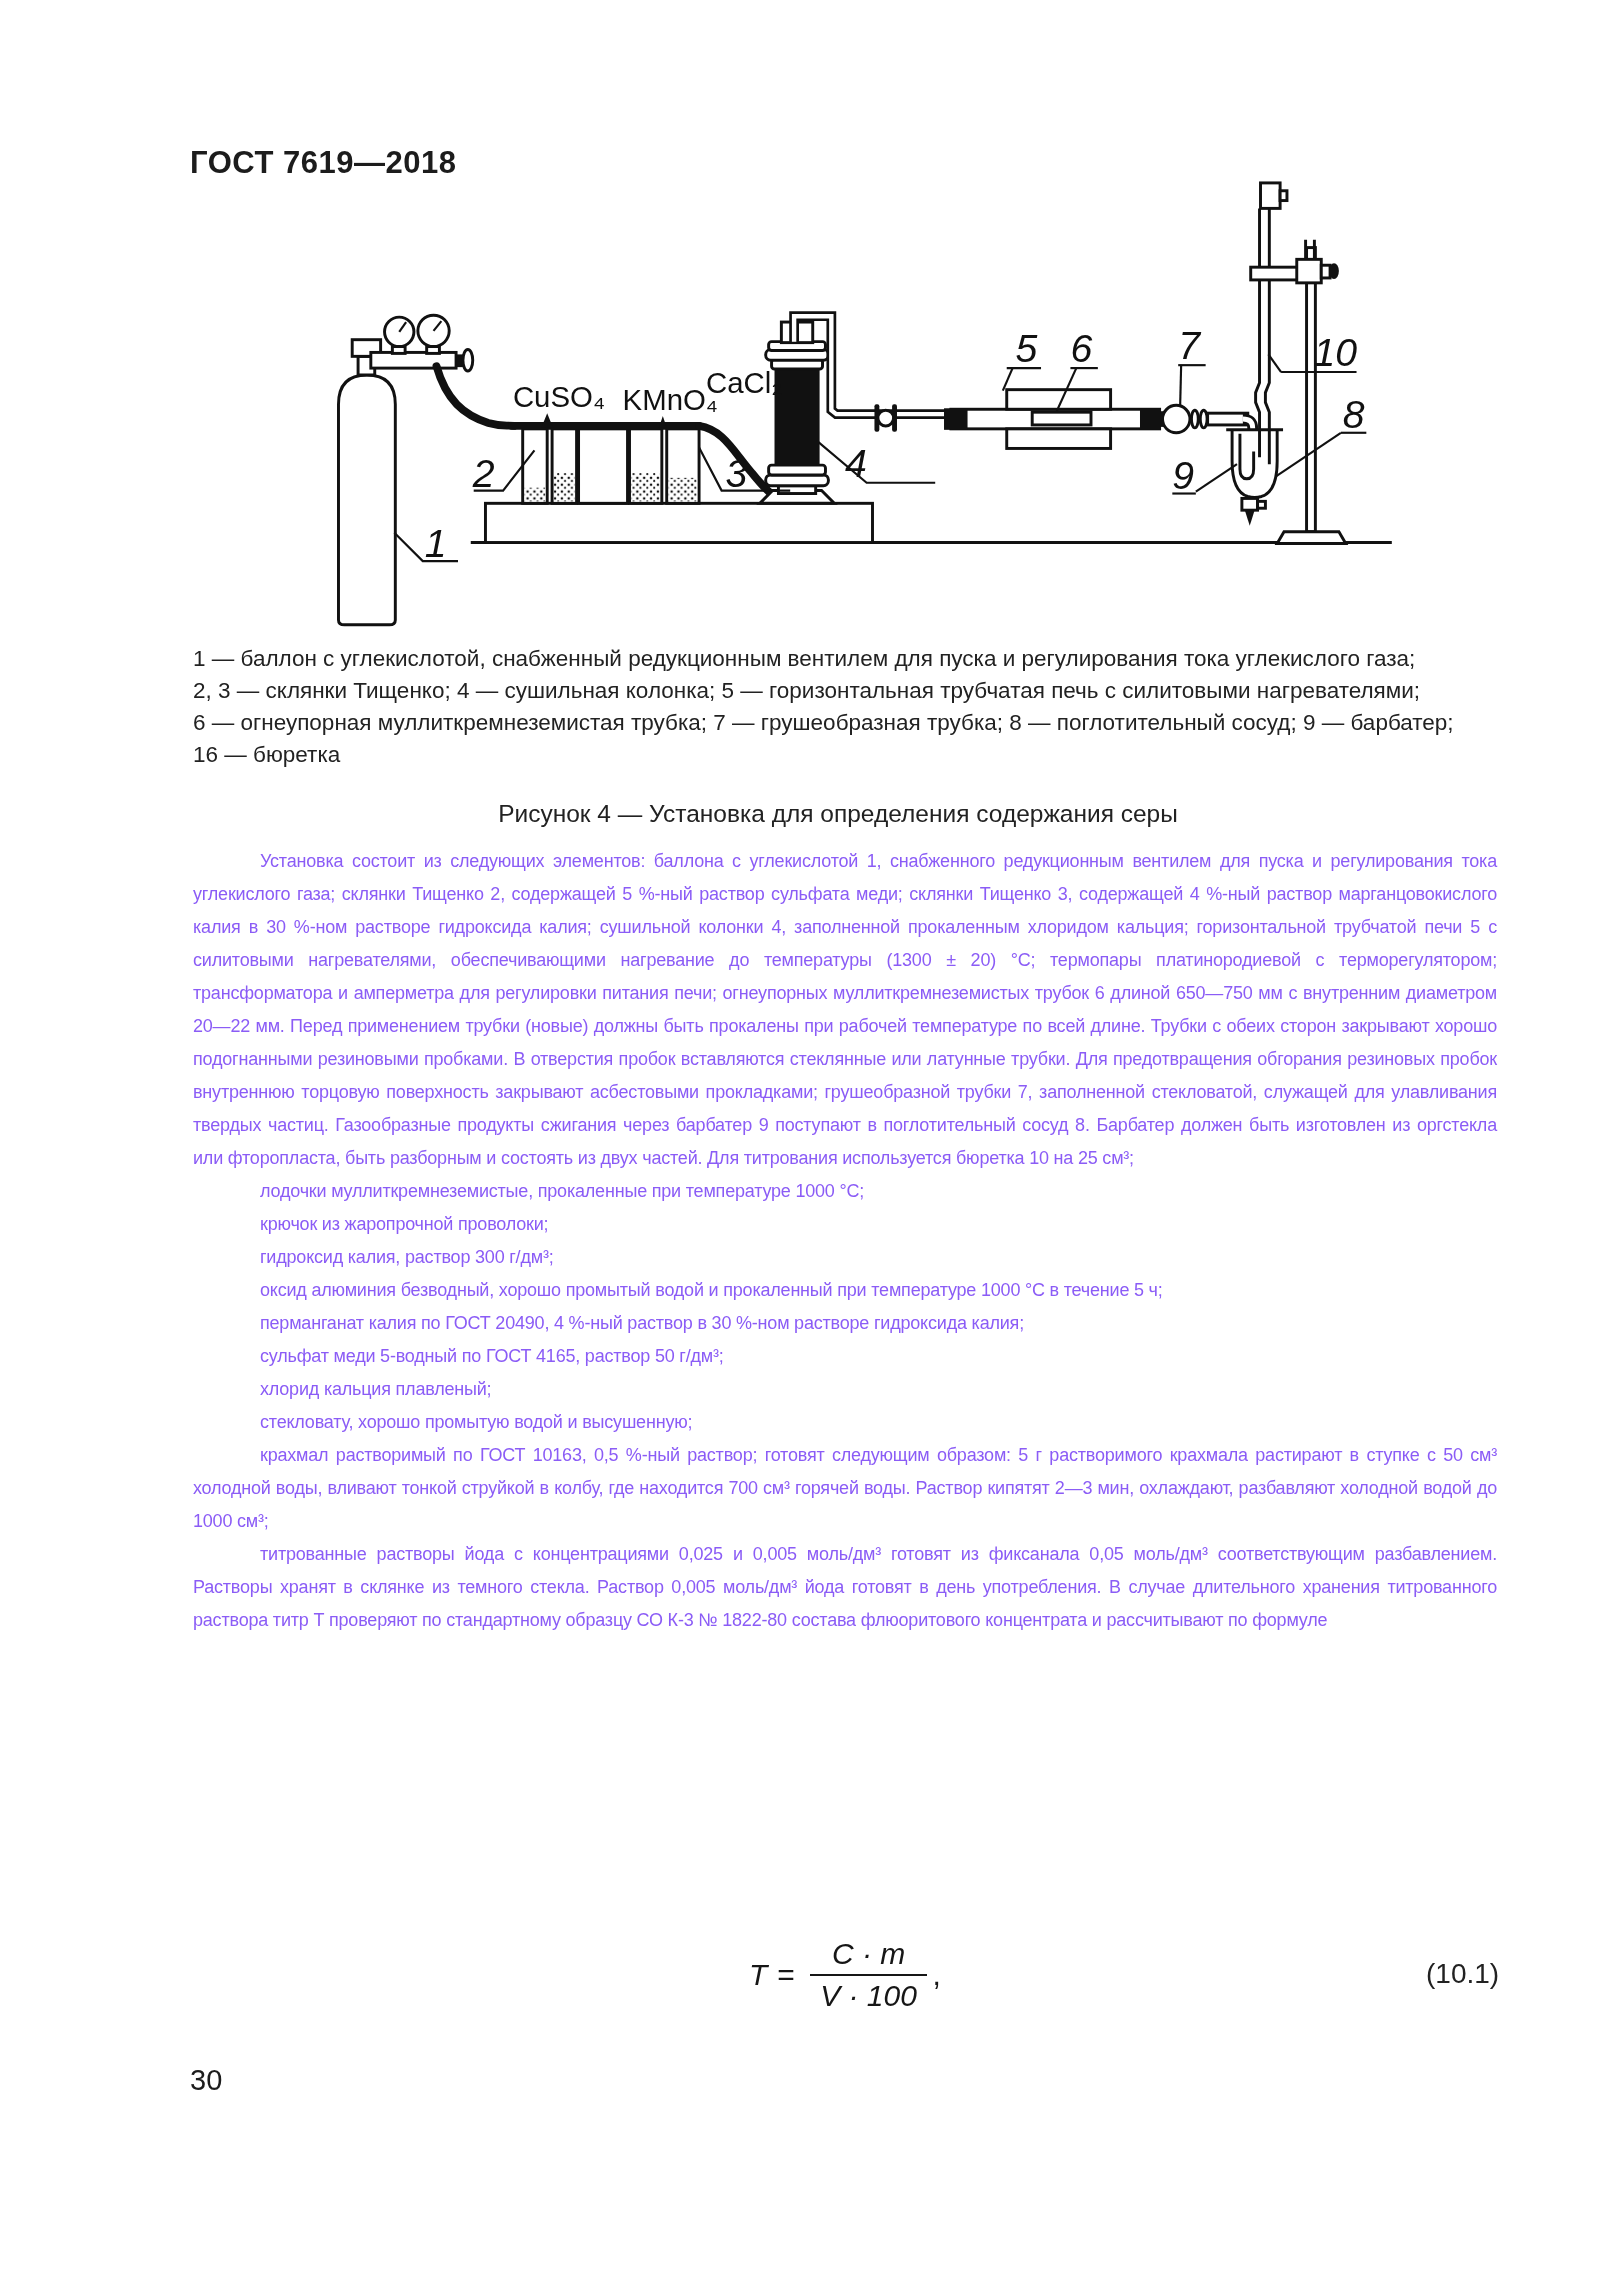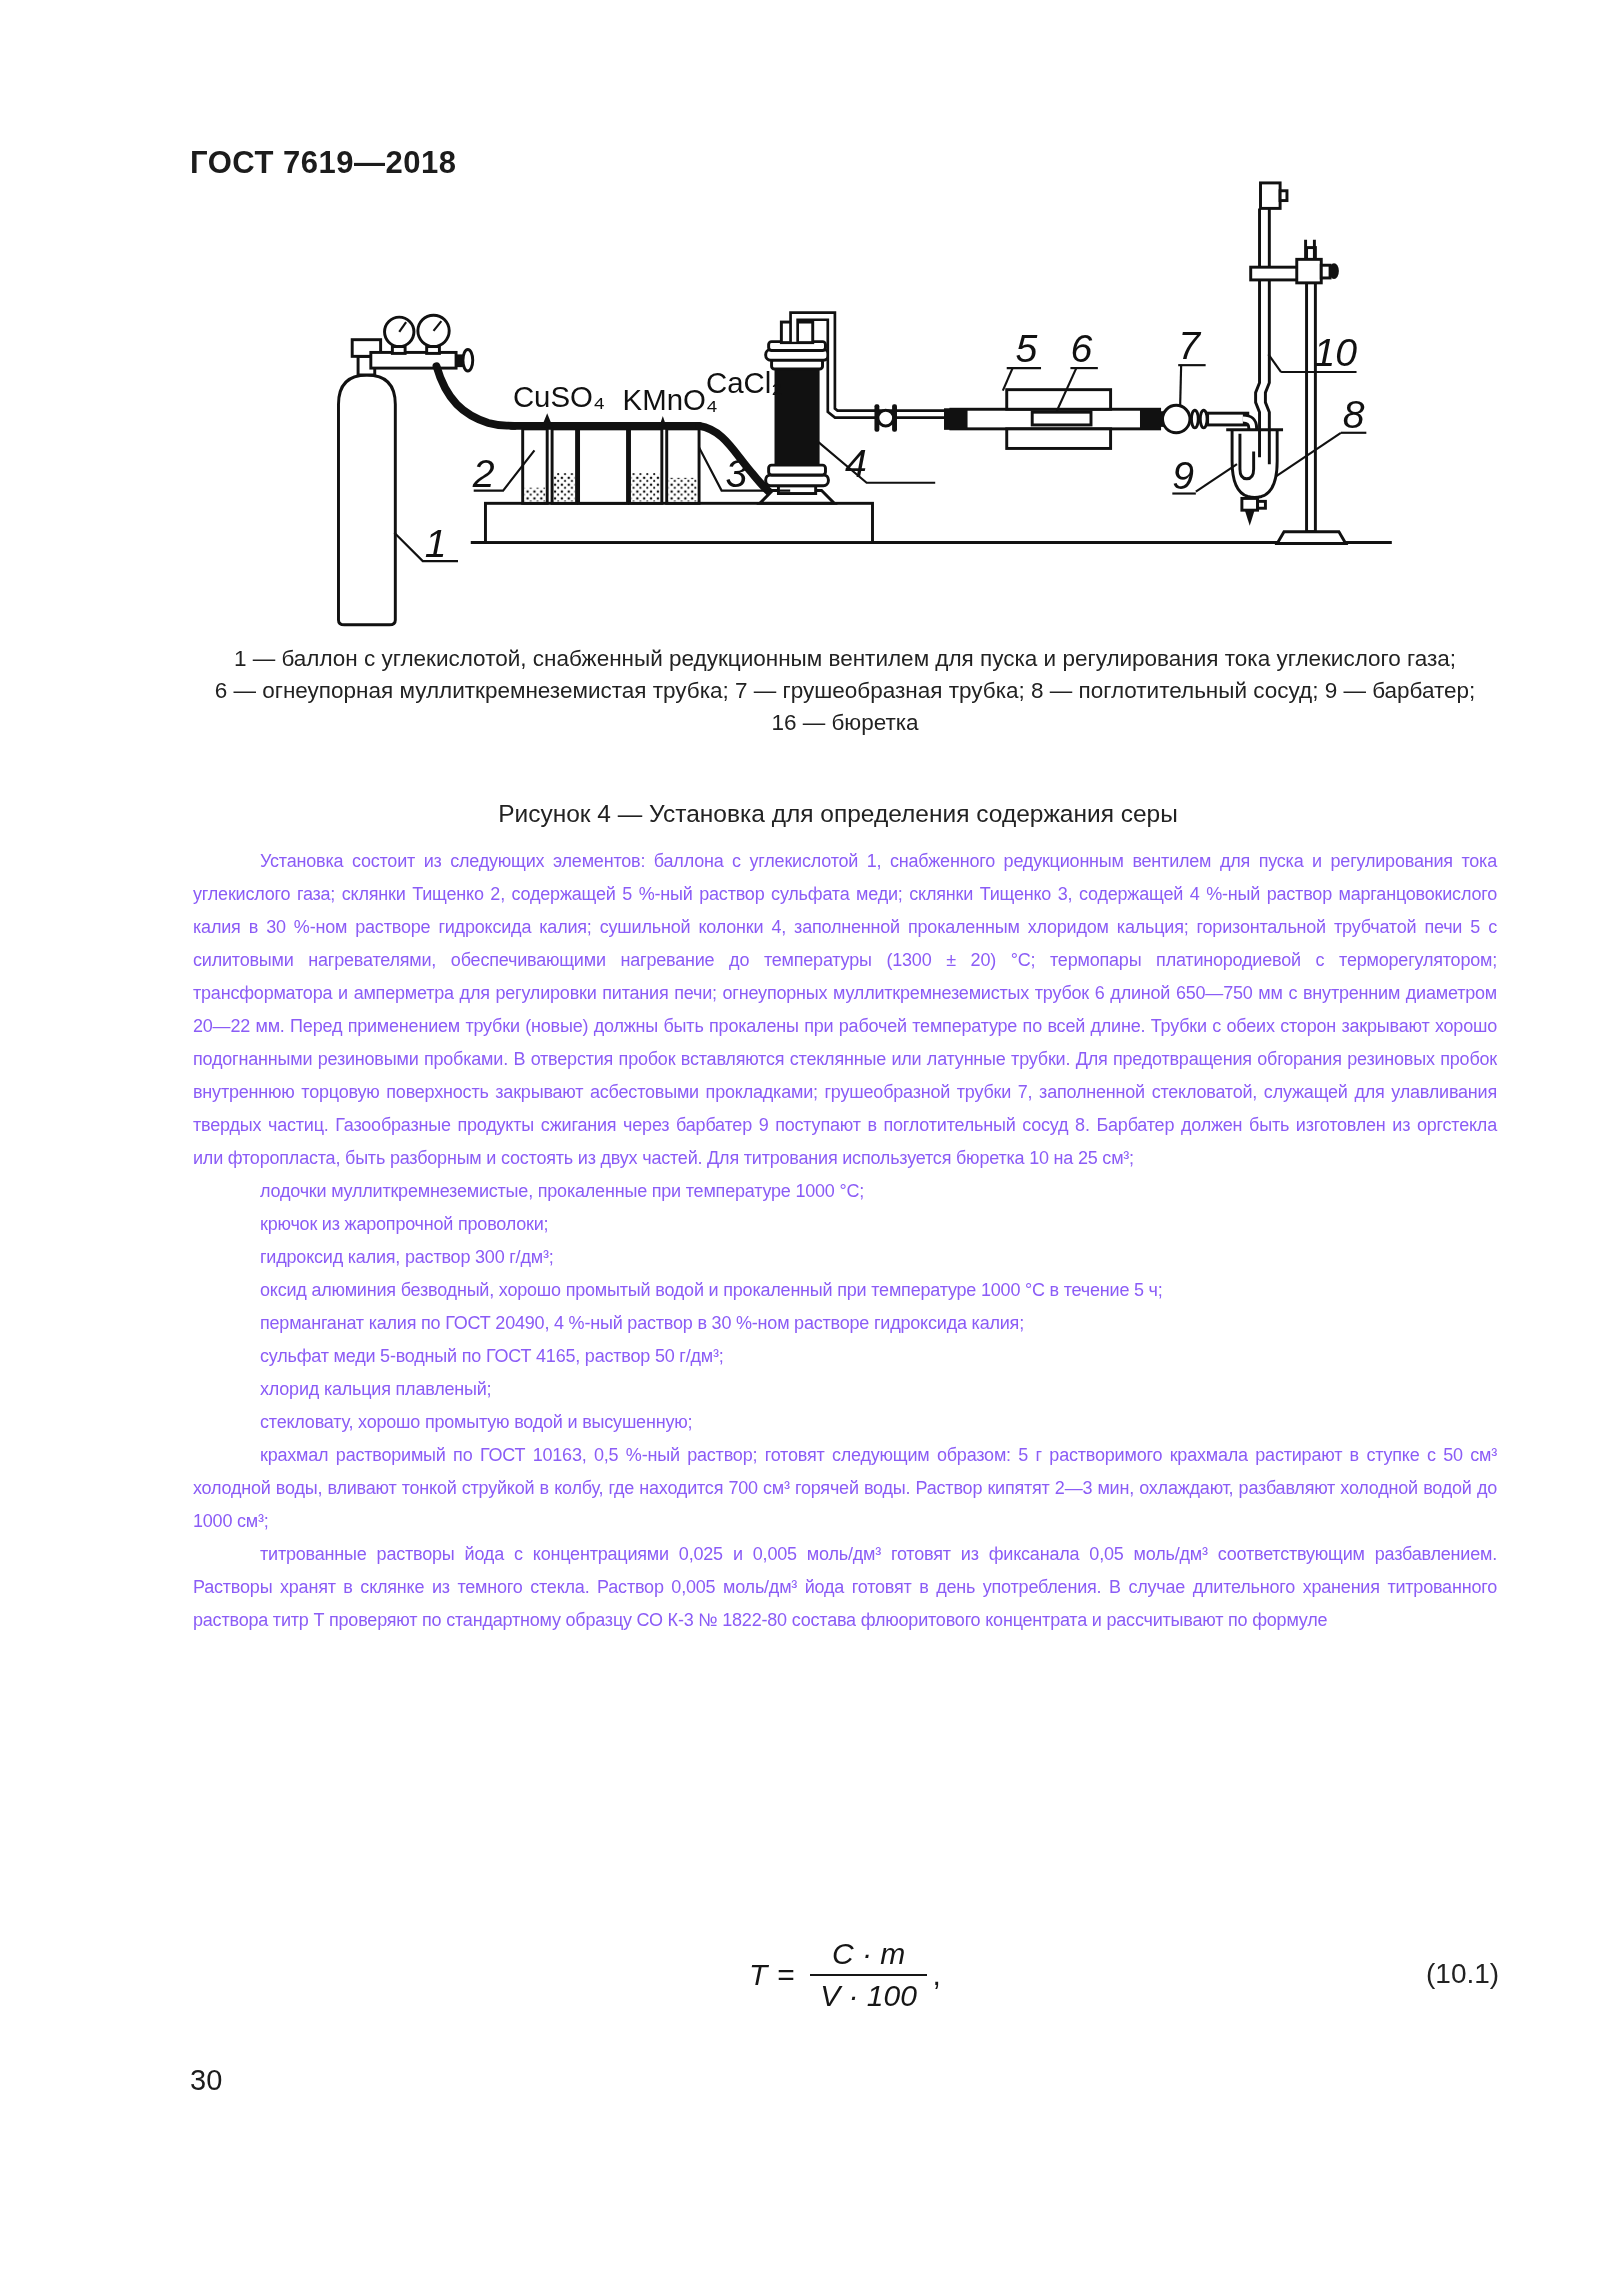--- a/index.html
+++ b/index.html
@@ -11,21 +11,21 @@
     color:#1c1c1c;
     overflow:hidden;
   }
   .doc-code{
     position:absolute;left:190px;top:145px;
     font-size:31px;font-weight:bold;letter-spacing:0.5px;
   }
   #figure-wrap{position:absolute;left:265px;top:167px;width:1166px;height:461px;}
   .legend{
     position:absolute;left:193px;top:643px;width:1304px;
-    text-align:center;font-size:22.5px;line-height:32px;color:#222;
+    text-align:left;font-size:22.5px;line-height:32px;color:#222;
   }
   .fig-title{
     position:absolute;left:186px;top:800px;width:1304px;
     text-align:center;font-size:24.5px;color:#222;
   }
   .body-text{
     position:absolute;left:193px;top:845px;width:1304px;
     font-size:18px;line-height:33px;letter-spacing:-0.2px;
     text-align:justify;color:#8b5cf6;
   }
@@ -203,20 +203,21 @@
       <text class="numlabel" x="1070" y="203">10</text>
 
       <text class="chem" x="253" y="245">CuSO₄</text>
       <text class="chem" x="365" y="248">KMnO₄</text>
       <text class="chem" x="450" y="230">CaCl₂</text>
     </svg>
   </div>
 
   <div class="legend">
     <div>1 — баллон с углекислотой, снабженный редукционным вентилем для пуска и регулирования тока углекислого газа;</div>
+    <div>2, 3 — склянки Тищенко; 4 — сушильная колонка; 5 — горизонтальная трубчатая печь с силитовыми нагревателями;</div>
     <div>6 — огнеупорная муллиткремнеземистая трубка; 7 — грушеобразная трубка; 8 — поглотительный сосуд; 9 — барбатер;</div>
     <div>16 — бюретка</div>
   </div>
 
   <div class="fig-title">Рисунок 4 — Установка для определения содержания серы</div>
 
   <div class="body-text">
     <p>Установка состоит из следующих элементов: баллона с углекислотой 1, снабженного редукционным вентилем для пуска и регулирования тока углекислого газа; склянки Тищенко 2, содержащей 5 %-ный раствор сульфата меди; склянки Тищенко 3, содержащей 4 %-ный раствор марганцовокислого калия в 30 %-ном растворе гидроксида калия; сушильной колонки 4, заполненной прокаленным хлоридом кальция; горизонтальной трубчатой печи 5 с силитовыми нагревателями, обеспечивающими нагревание до температуры (1300 ± 20) °С; термопары платинородиевой с терморегулятором; трансформатора и амперметра для регулировки питания печи; огнеупорных муллиткремнеземистых трубок 6 длиной 650—750 мм с внутренним диаметром 20—22 мм. Перед применением трубки (новые) должны быть прокалены при рабочей температуре по всей длине. Трубки с обеих сторон закрывают хорошо подогнанными резиновыми пробками. В отверстия пробок вставляются стеклянные или латунные трубки. Для предотвращения обгорания резиновых пробок внутреннюю торцовую поверхность закрывают асбестовыми прокладками; грушеобразной трубки 7, заполненной стекловатой, служащей для улавливания твердых частиц. Газообразные продукты сжигания через барбатер 9 поступают в поглотительный сосуд 8. Барбатер должен быть изготовлен из оргстекла или фторопласта, быть разборным и состоять из двух частей. Для титрования используется бюретка 10 на 25 см³;</p>
     <p>лодочки муллиткремнеземистые, прокаленные при температуре 1000 °С;</p>
     <p>крючок из жаропрочной проволоки;</p>

